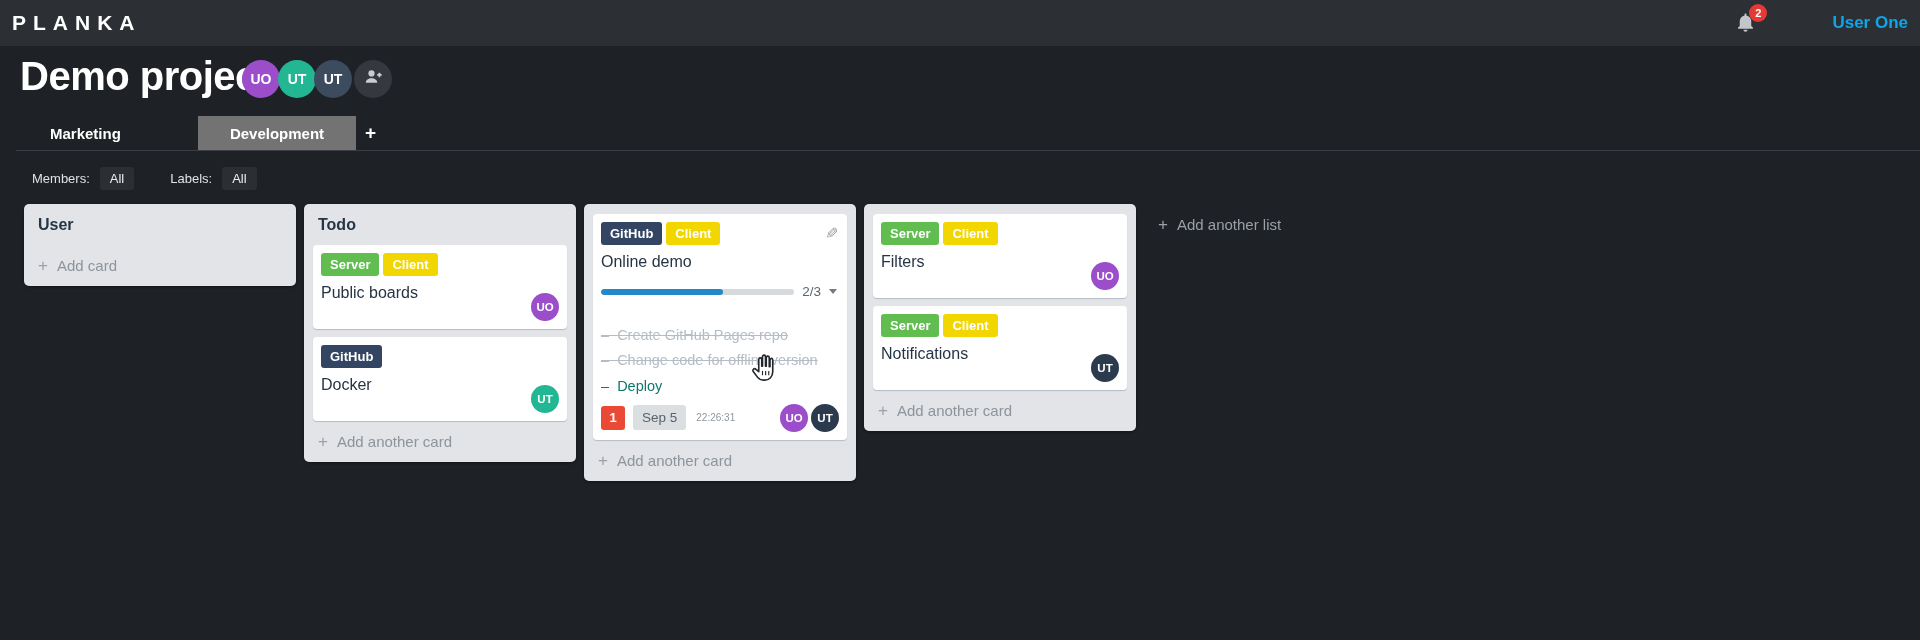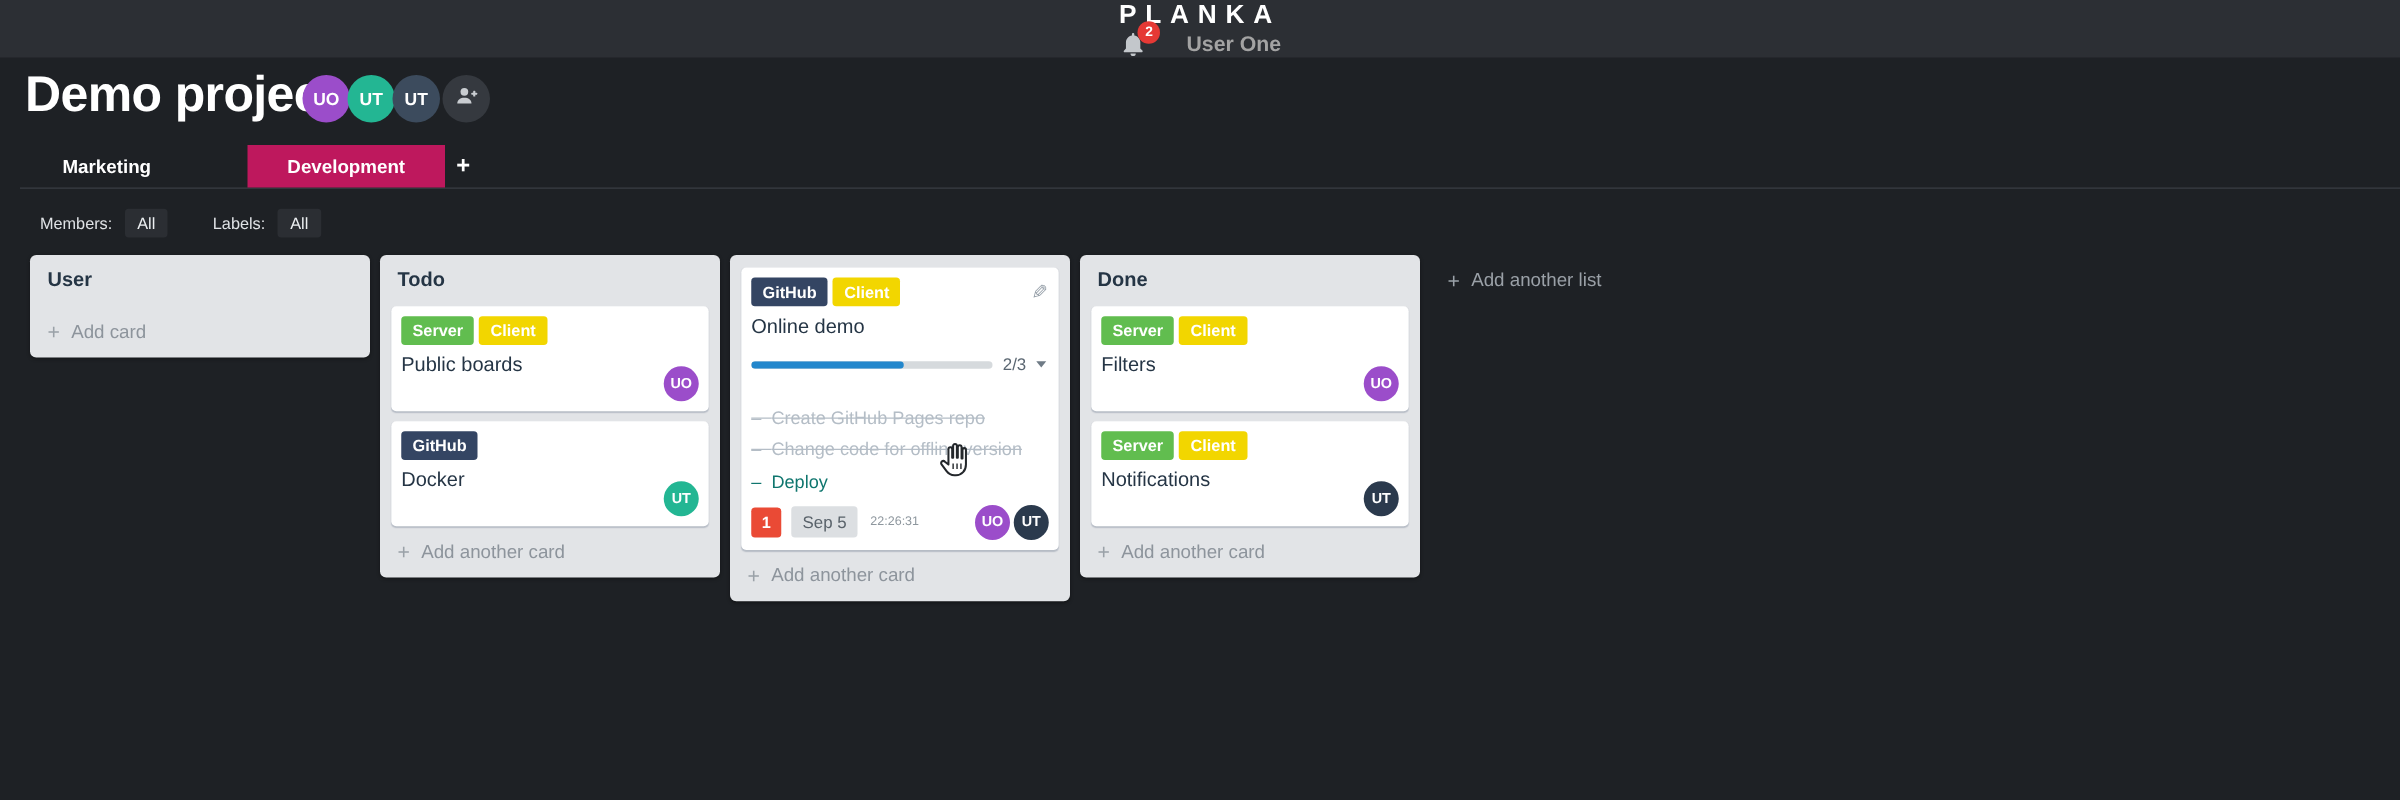--- a/index.html
+++ b/index.html
@@ -6,31 +6,31 @@
   html,body { width:1920px; height:640px; overflow:hidden; }
   body {
     font-family:"Liberation Sans","DejaVu Sans",sans-serif;
     background:#1e2125; position:relative; color:#fff;
   }
 
   
   .topbar {
     position:absolute; top:0; left:0; width:1920px; height:46px;
     background:#2c2f34; display:flex; align-items:center;
-    justify-content:space-between; padding:0 36px; z-index:5;flex-direction:column;
+    justify-content:space-between; padding:0 12px; z-index:5;
   }
   .logo { font-size:21px; font-weight:bold; letter-spacing:7px; color:#fff; cursor:pointer; }
   .topbar-right { display:flex; align-items:center; gap:30px; }
   .bell-wrap { position:relative; width:24px; height:24px; cursor:pointer; }
   .bell-badge {
     position:absolute; top:-7px; right:-9px; min-width:18px; height:18px;
     background:#e53935; border-radius:50%; color:#fff; font-size:11px;
     font-weight:bold; display:flex; align-items:center; justify-content:center;
   }
-  .username { font-size:17px; font-weight:bold; color:#a3a3a3; cursor:pointer; }
+  .username { font-size:17px; font-weight:bold; color:#0ea5e9; cursor:pointer;margin-left:44px; }
 
   
   .project-title {
     position:absolute; left:20px; top:54px; font-size:40px;
     font-weight:bold; color:#fff; letter-spacing:-0.5px;
   }
   .project-members { position:absolute; left:244px; top:60px; display:flex; }
   .avatar {
     width:38px; height:38px; border-radius:50%; color:#fff;
     display:flex; align-items:center; justify-content:center;
@@ -43,21 +43,21 @@
   }
 
   
   .tabs-row {
     position:absolute; left:16px; top:116px; width:1920px; height:35px;
     border-bottom:1px solid #3a3e44;
   }
   .tab { position:absolute; top:0; height:34px; display:flex; align-items:center;
          font-size:15px; font-weight:bold; color:#fff; cursor:pointer; }
   .tab-marketing { left:34px; }
-  .tab-development { left:182px; width:158px; justify-content:center; background:#be185d; }
+  .tab-development { left:182px; width:158px; justify-content:center; background:#737373; }
   .tab-add { left:349px; font-size:19px; color:#fff; }
 
   
   .filters {
     position:absolute; left:32px; top:167px; display:flex;
     align-items:center; font-size:13px; color:#dfe2e5;
   }
   .filter-label { margin-right:10px; }
   .filter-chip {
     background:#2b2e33; color:#eceff1; padding:4px 10px;
@@ -264,21 +264,20 @@
         </div>
       </div>
     </div>
     <div class="add-card-btn">
       <span class="plus-glyph">+</span>
       <span>Add another card</span>
     </div>
   </section>
 
   <section class="list">
-    <div class="list-header">Done</div>
     <div class="cards">
       <div class="card simple">
         <div class="labels-row">
           <span class="label-chip" style="background: rgb(97, 189, 79);">Server</span>
           <span class="label-chip" style="background: rgb(242, 214, 0);">Client</span>
         </div>
         <div class="card-title">Filters</div>
         <div class="avatar card-avatar" style="background: rgb(155, 77, 202);">UO</div>
       </div>
       <div class="card simple">

